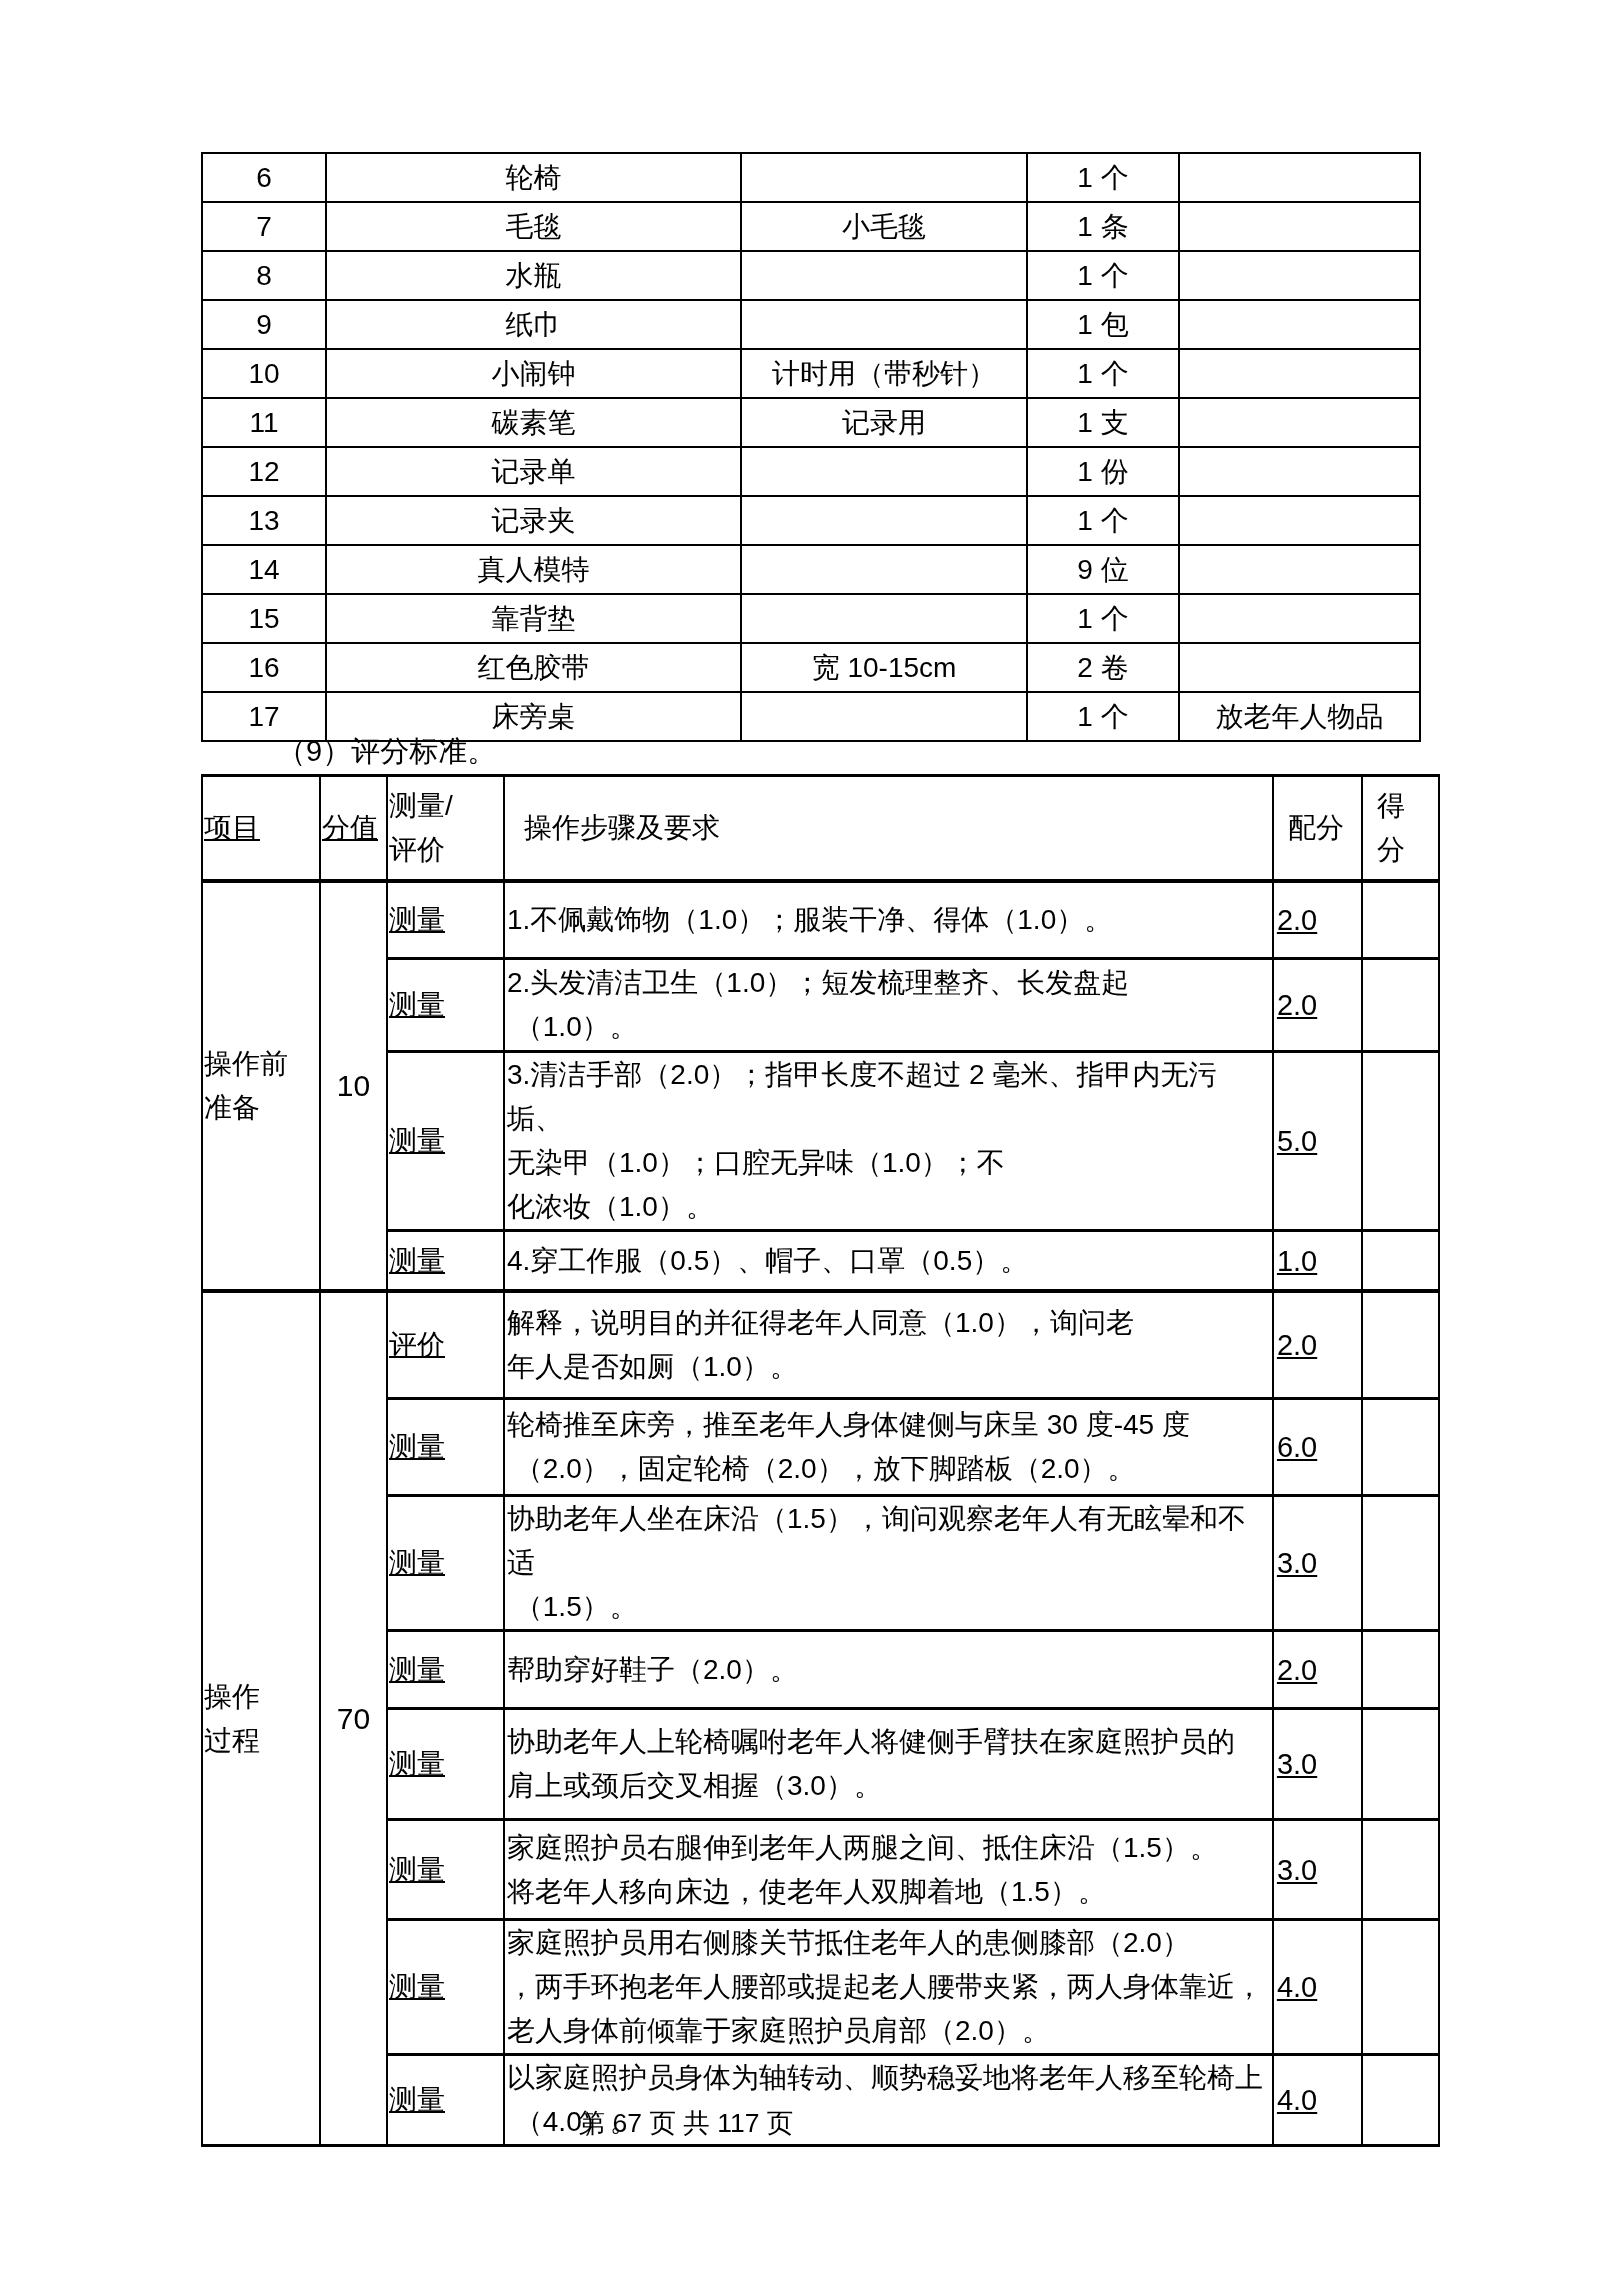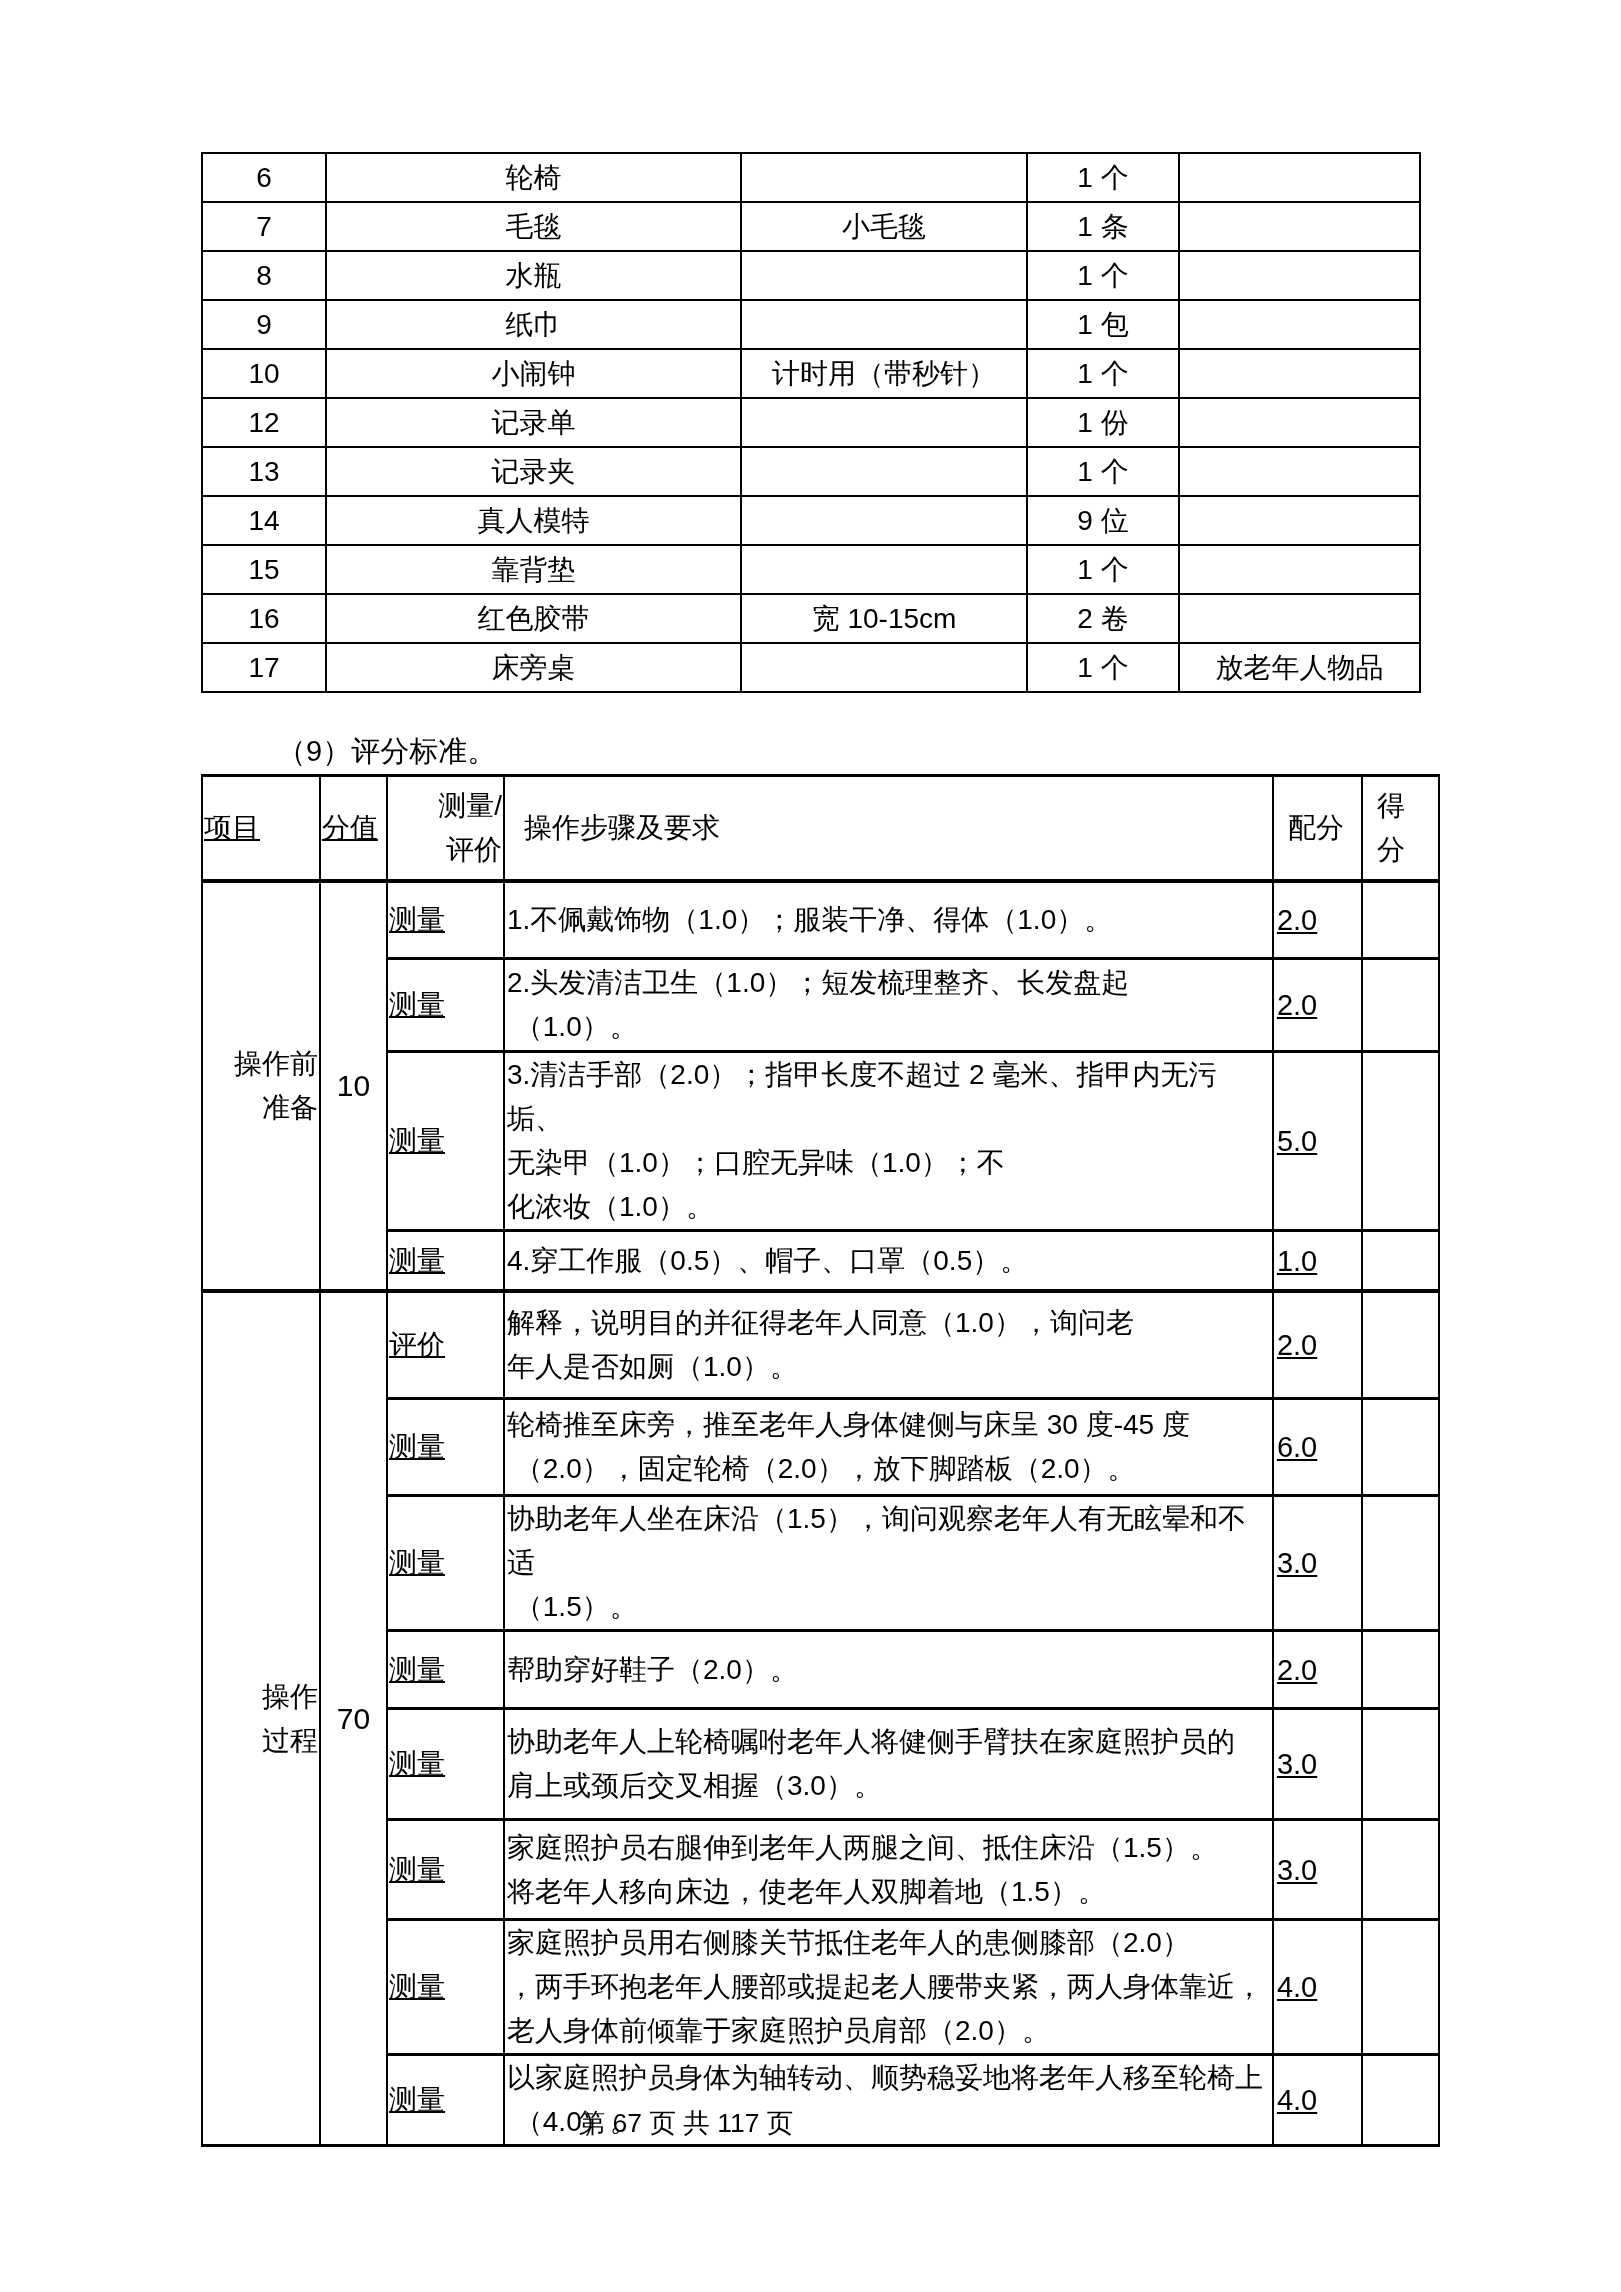--- a/index.html
+++ b/index.html
@@ -51,21 +51,21 @@
   .score-table td.c{text-align:left;text-decoration:underline;}
   .score-table td.steps{
     text-align:left;padding:0 2px;
     white-space:pre-wrap;
   }
   .score-table td.hsteps{text-align:left;padding:0 19px;}
   .score-table td.hscore{text-align:left;padding:0 14px;}
   .score-table td.alloc{
     text-align:left;padding:0 0 0 2.9px;font-size:29px;text-decoration:underline;
   }
-  .score-table td.pre{white-space:pre-line;text-align:right;}
+  .score-table td.pre{white-space:pre-line;text-align:left;}
   .score-table td.num{font-size:30px;text-align:center;}
   .score-table tr.sec td{border-top-width:4.9px;}
   
   .r0 td{height:72px;}
   .r1 td{height:88px;}
   .r2 td{height:132px;}
   .r3 td{height:55px;}
   .r4 td{height:102px;}
   .r5 td{height:92px;}
   .r6 td{height:92px;}
@@ -119,20 +119,27 @@
       <td>纸巾</td>
       <td></td>
       <td>1 包</td>
       <td></td>
     </tr>
     <tr>
       <td>10</td>
       <td>小闹钟</td>
       <td>计时用（带秒针）</td>
       <td>1 个</td>
+      <td></td>
+    </tr>
+    <tr>
+      <td>11</td>
+      <td>碳素笔</td>
+      <td>记录用</td>
+      <td>1 支</td>
       <td></td>
     </tr>
     <tr>
       <td>12</td>
       <td>记录单</td>
       <td></td>
       <td>1 份</td>
       <td></td>
     </tr>
     <tr>

